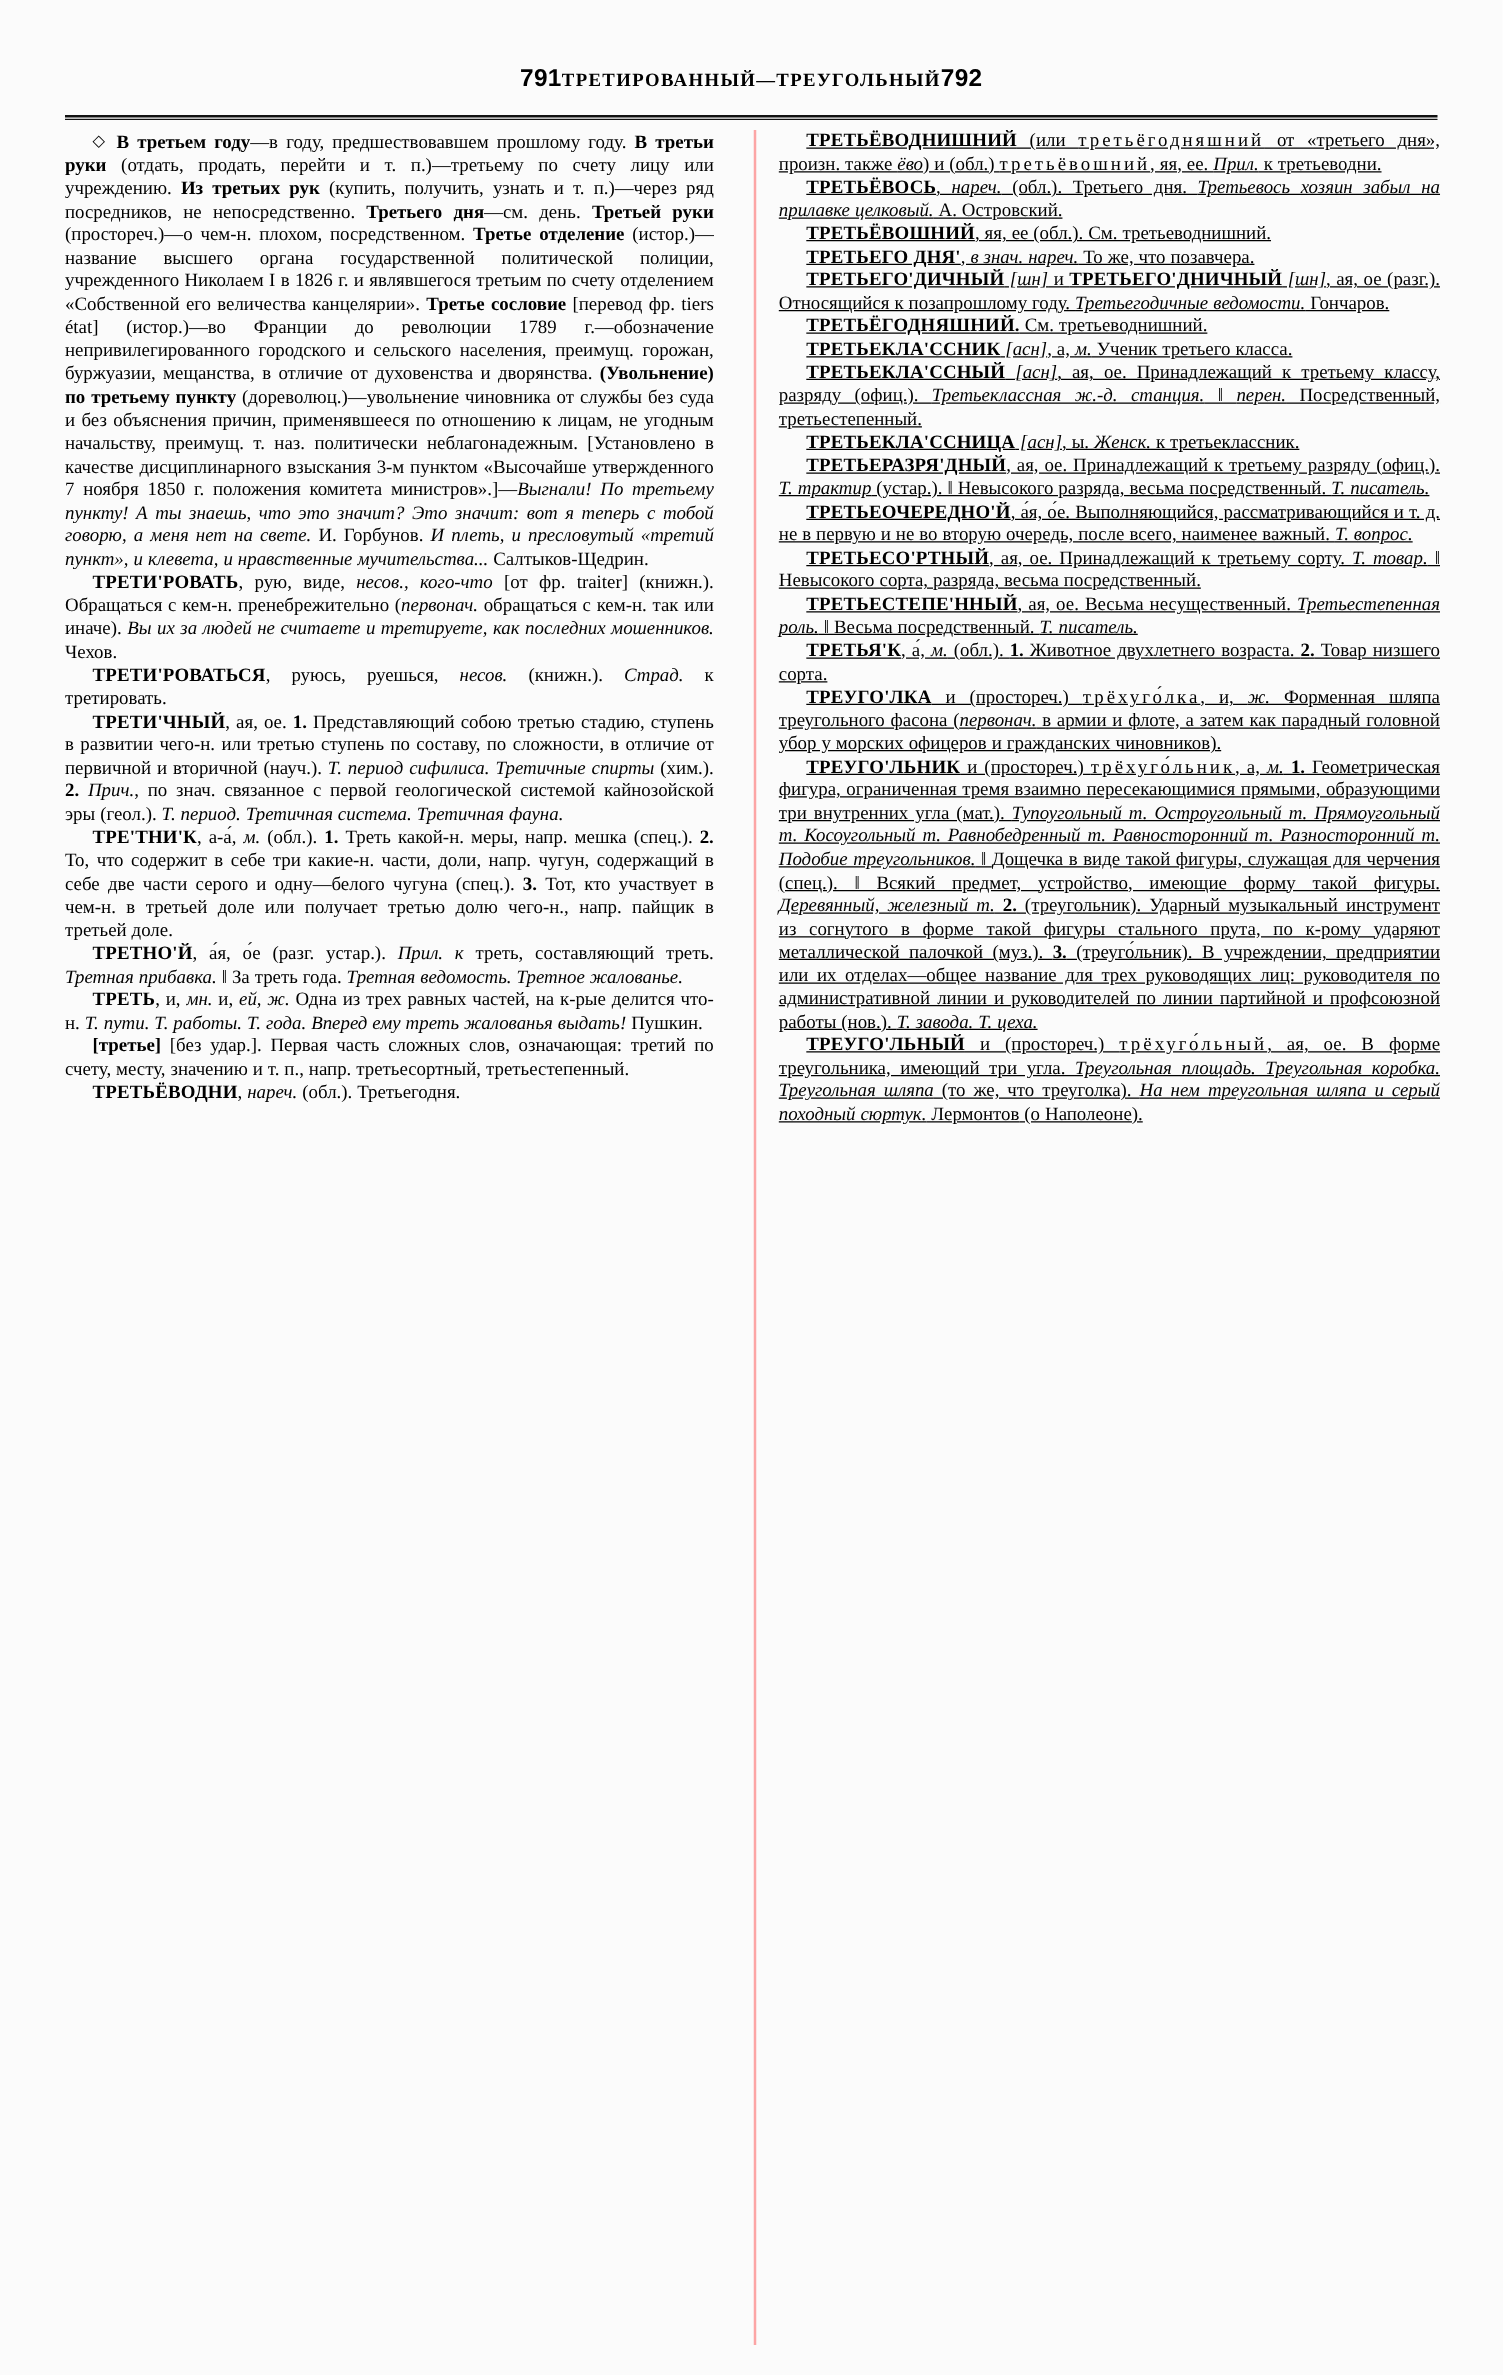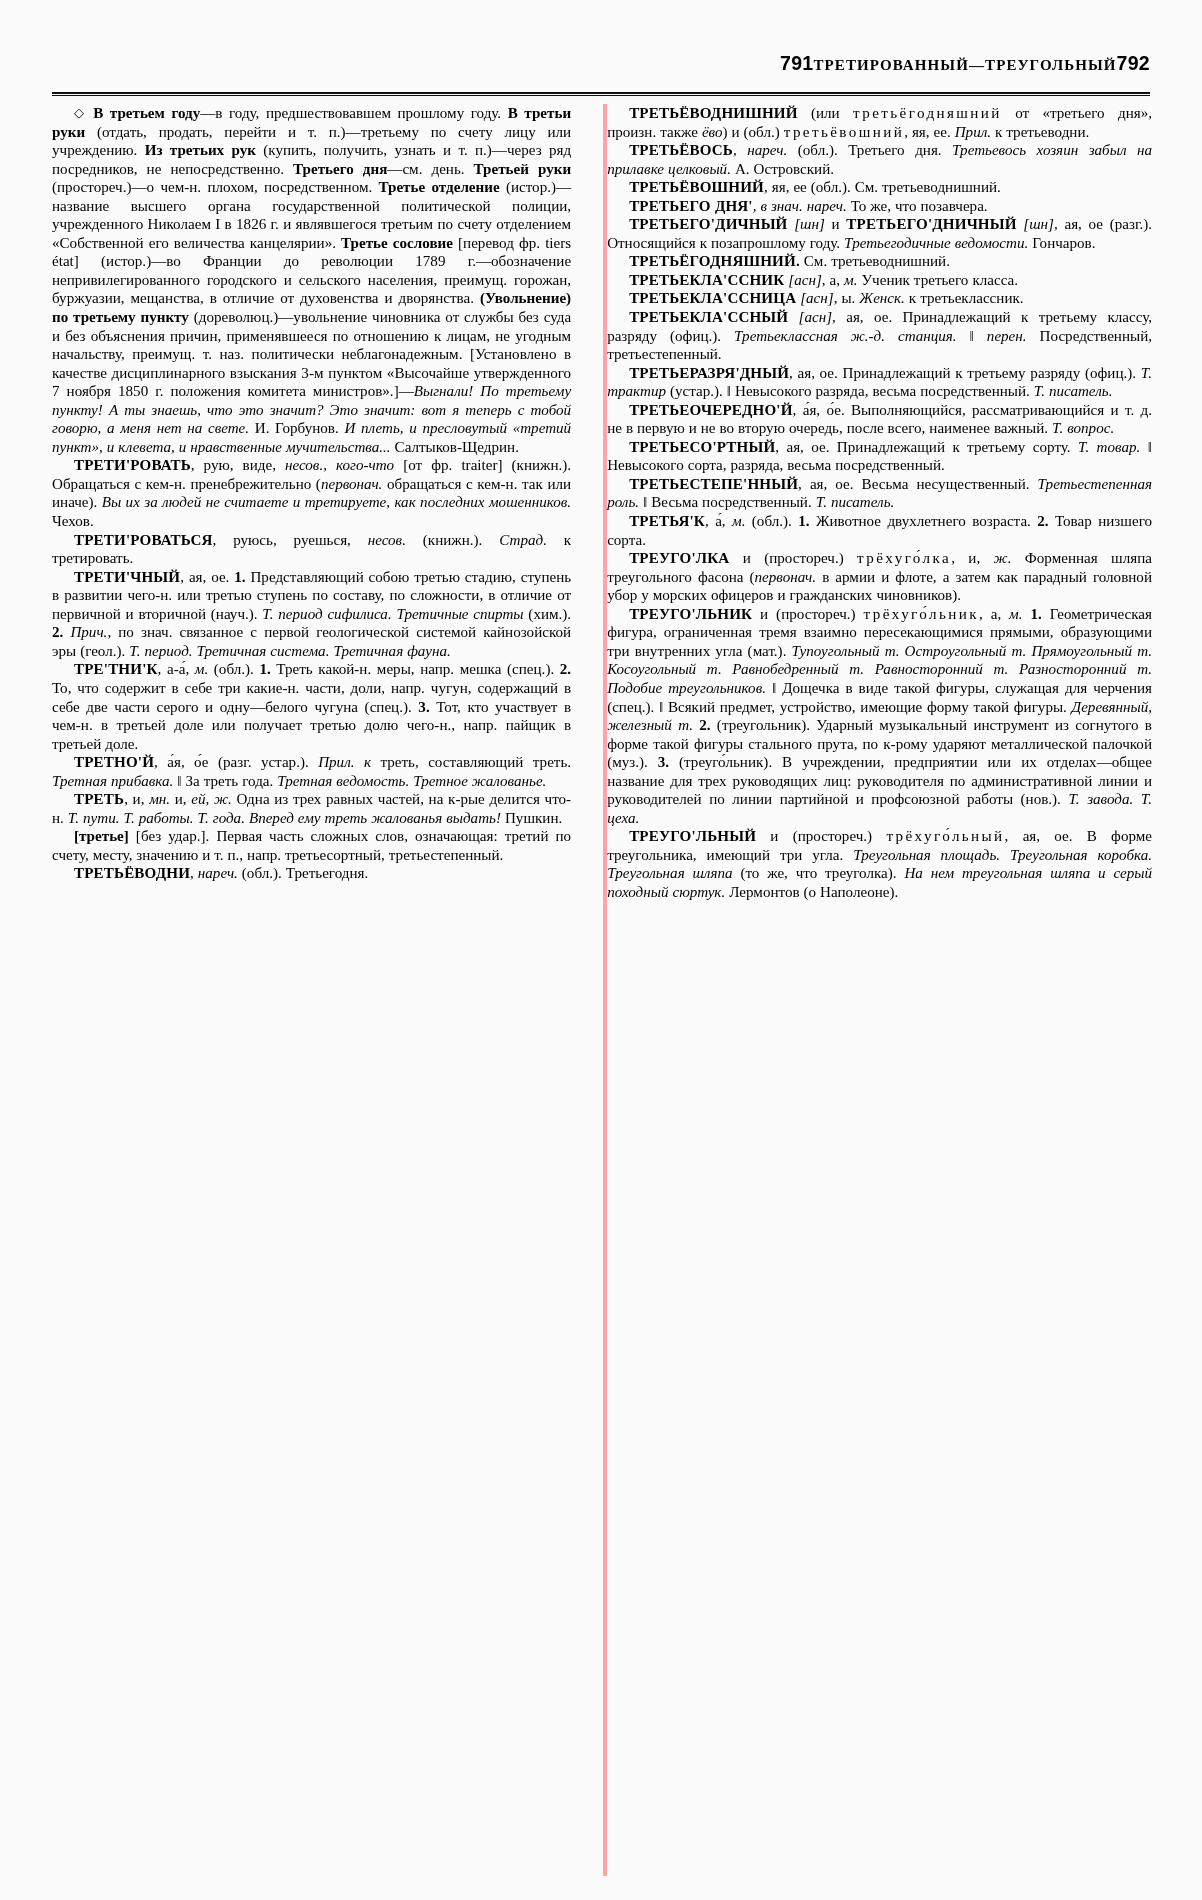--- a/index.html
+++ b/index.html
@@ -26,21 +26,21 @@
 
   
   .running-head {
     position: absolute;
     top: 52px;
     left: 52px;
     right: 52px;
     height: 28px;
     display: flex;
     align-items: baseline;
-    justify-content: flex-end;
+    justify-content: center;
     font-weight: bold;
   }
   .folio {
     font-family: "Liberation Sans", "DejaVu Sans", sans-serif;
     font-size: 19.5px;
     font-weight: bold;
     letter-spacing: 0.3px;
   }
   .head-title {
     font-family: "Liberation Serif", "DejaVu Serif", serif;
@@ -75,21 +75,21 @@
     width: 540px;
     box-sizing: border-box;
     font-size: 15.1px;
     line-height: 18.55px;
     text-align: justify;
     text-justify: inter-word;
     hyphens: manual;
     word-spacing: 0.2px;
   }
   .col-left  { padding-right: 16px; }
-  .col-right { border-left: 4px solid #fca5a5; width: 554px;}
+  .col-right { padding-left: 18px; border-left: 2px solid #fca5a5; width: 554px; text-decoration: underline;}
 
   
   p.entry {
     margin: 0;
     text-indent: 22px;
   }
   .hw {                
     font-weight: bold;
     letter-spacing: 0.15px;
   }
@@ -150,23 +150,23 @@
       <p class="entry"><span class="hw">ТРЕТЬЁВОШНИЙ</span><span>, яя, ее (обл.). См. третьеводнишний.</span></p>
 
       <p class="entry"><span class="hw">ТРЕТЬЕГО ДНЯ'</span><span class="i">, в знач. нареч.</span><span> То же, что позавчера.</span></p>
 
       <p class="entry"><span class="hw">ТРЕТЬЕГО'ДИЧНЫЙ</span><span class="i"> [шн]</span><span> и </span><span class="hw">ТРЕТЬЕГО'ДНИЧНЫЙ</span><span class="i"> [шн]</span><span>, ая, ое (разг.). Относящийся к позапрошлому году. </span><span class="i">Третьегодичные ведомости.</span><span> Гончаров.</span></p>
 
       <p class="entry"><span class="hw">ТРЕТЬЁГОДНЯШНИЙ.</span><span> См. третьеводнишний.</span></p>
 
       <p class="entry"><span class="hw">ТРЕТЬЕКЛА'ССНИК</span><span class="i"> [асн]</span><span>, а, </span><span class="i">м.</span><span> Ученик третьего класса.</span></p>
 
+      <p class="entry"><span class="hw">ТРЕТЬЕКЛА'ССНЫЙ</span><span class="i"> [асн]</span><span>, ая, ое. Принадлежащий к третьему классу, разряду (офиц.). </span><span class="i">Третьеклассная ж.-д. станция.</span><span class="par"> ‖ </span><span class="i">перен.</span><span> Посредственный, третьестепенный.</span></p>
+
       <p class="entry"><span class="hw">ТРЕТЬЕКЛА'ССНИЦА</span><span class="i"> [асн]</span><span>, ы. </span><span class="i">Женск.</span><span> к третьеклассник.</span></p>
-
-      <p class="entry"><span class="hw">ТРЕТЬЕКЛА'ССНЫЙ</span><span class="i"> [асн]</span><span>, ая, ое. Принадлежащий к третьему классу, разряду (офиц.). </span><span class="i">Третьеклассная ж.-д. станция.</span><span class="par"> ‖ </span><span class="i">перен.</span><span> Посредственный, третьестепенный.</span></p>
 
       <p class="entry"><span class="hw">ТРЕТЬЕРАЗРЯ'ДНЫЙ</span><span>, ая, ое. Принадлежащий к третьему разряду (офиц.). </span><span class="i">Т. трактир</span><span> (устар.). ‖ Невысокого разряда, весьма посредственный. </span><span class="i">Т. писатель.</span></p>
 
       <p class="entry"><span class="hw">ТРЕТЬЕОЧЕРЕДНО'Й</span><span>, а́я, о́е. Выполняющийся, рассматривающийся и т. д. не в первую и не во вторую очередь, после всего, наименее важный. </span><span class="i">Т. вопрос.</span></p>
 
       <p class="entry"><span class="hw">ТРЕТЬЕСО'РТНЫЙ</span><span>, ая, ое. Принадлежащий к третьему сорту. </span><span class="i">Т. товар.</span><span class="par"> ‖ </span><span>Невысокого сорта, разряда, весьма посредственный.</span></p>
 
       <p class="entry"><span class="hw">ТРЕТЬЕСТЕПЕ'ННЫЙ</span><span>, ая, ое. Весьма несущественный. </span><span class="i">Третьестепенная роль.</span><span class="par"> ‖ </span><span>Весьма посредственный. </span><span class="i">Т. писатель.</span></p>
 
       <p class="entry"><span class="hw">ТРЕТЬЯ'К</span><span>, а́, </span><span class="i">м.</span><span> (обл.). </span><span class="nb">1.</span><span> Животное двухлетнего возраста. </span><span class="nb">2.</span><span> Товар низшего сорта.</span></p>

